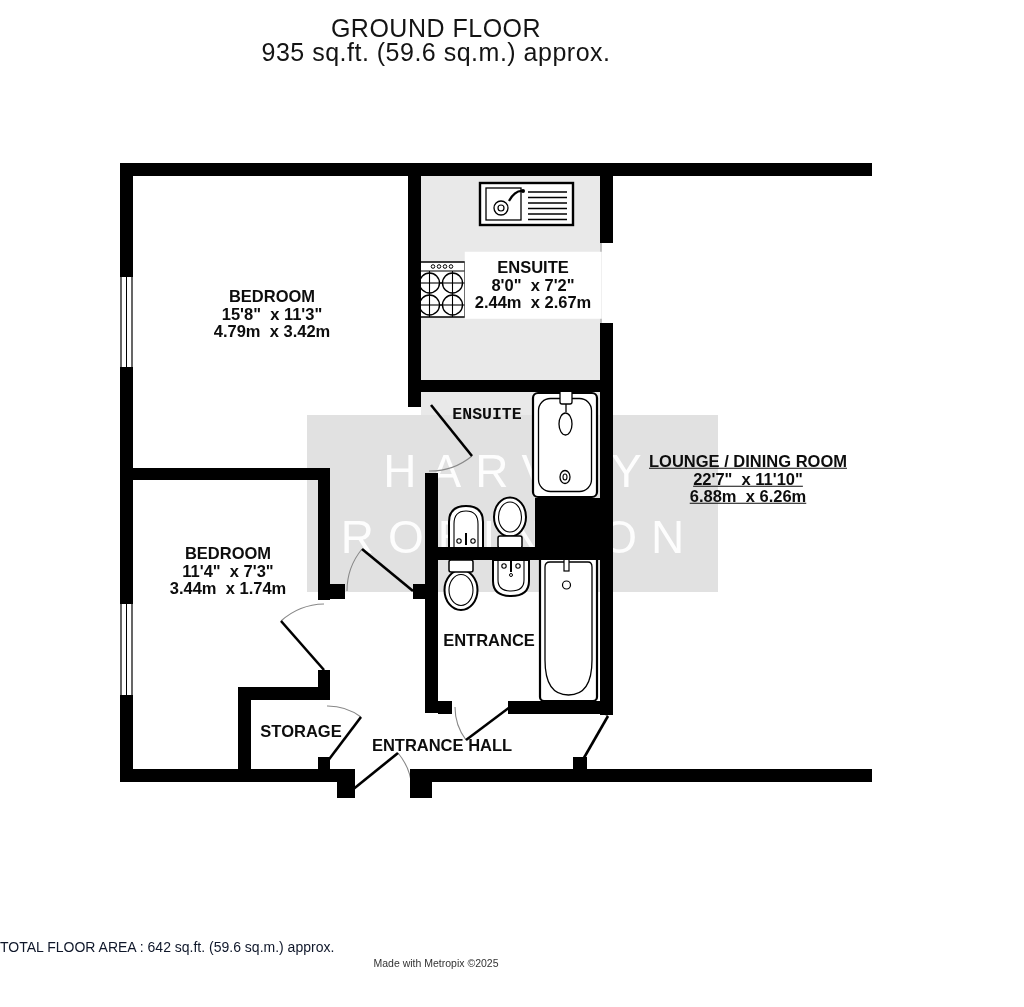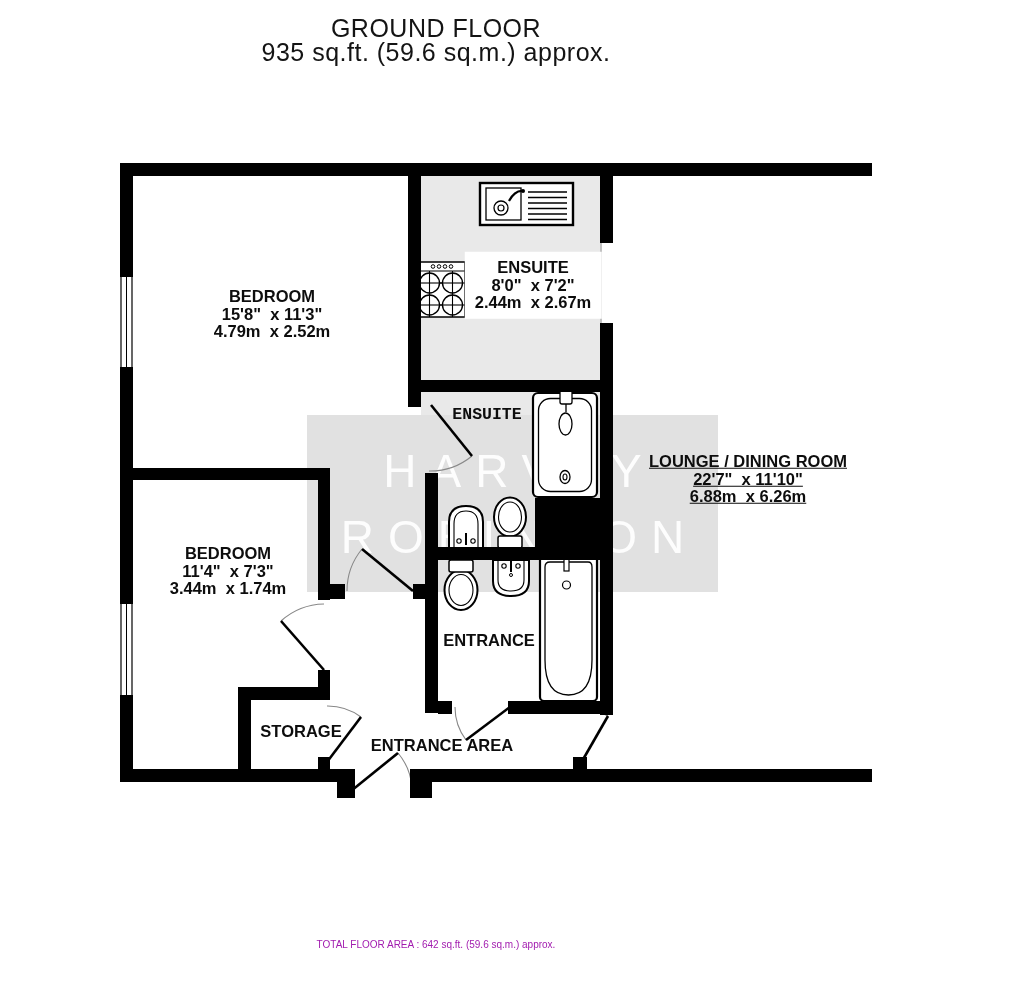--- a/index.html
+++ b/index.html
@@ -9,21 +9,21 @@
   .title-line{width:100%;text-align:center;font-size:25px;color:#141414;letter-spacing:0.5px;}
   .room-fill{position:absolute;background:#e9e9e9;}
   .wm-box{position:absolute;left:307px;top:415px;width:411px;height:177px;background:#e1e1e1;
           display:flex;flex-direction:column;justify-content:center;align-items:center;row-gap:20px;}
   .wm-line{font-size:46px;font-weight:400;color:rgba(255,255,255,0.92);
            letter-spacing:14px;padding-left:14px;white-space:pre;line-height:1;}
   .room-label{position:absolute;transform:translate(-50%,-50%);text-align:center;
               font-weight:bold;font-size:16.5px;line-height:17.5px;color:#0d0d0d;z-index:30;}
   .room-label span{display:block;white-space:pre;}
   .label-boxed{background:#ffffff;padding:7px 10px;}
-  .footer-1{width:100%;text-align:center;font-size:10px;color:#a21caf;}
+  .footer-1{width:100%;font-size:14px;color:#0f172a;}
   .footer-2{width:100%;text-align:center;font-size:10.5px;color:#333;}
   svg.plan-geo{position:absolute;left:0;top:0;z-index:20;}
 </style>
 </head>
 <body>
 
 <div class="page">
 
   <div class="abs title-line" style="top:14px;">GROUND FLOOR</div>
   <div class="abs title-line" style="top:38px;">935 sq.ft. (59.6 sq.m.) approx.</div>
@@ -205,21 +205,21 @@
       <line x1="327" y1="762" x2="361" y2="717"></line>
       <line x1="351" y1="791" x2="398" y2="753"></line>
       <line x1="510" y1="707" x2="466" y2="740"></line>
       <line x1="581" y1="763" x2="608" y2="716"></line>
     </g>
   </svg>
 
   <div class="room-label" style="left:272px;top:314px;">
     <span>BEDROOM</span>
     <span>15'8"  x 11'3"</span>
-    <span>4.79m  x 2.52m</span>
+    <span>4.79m  x 3.42m</span>
   </div>
 
   <div class="room-label label-boxed" style="left:533px;top:285px;">
     <span>ENSUITE</span>
     <span>8'0"  x 7'2"</span>
     <span>2.44m  x 2.67m</span>
   </div>
 
   <div class="room-label" style="left:487px;top:415px;font-family:Liberation Mono, monospace;">
     <span>ENSUITE</span>
@@ -239,18 +239,19 @@
 
   <div class="room-label" style="left:489px;top:641px;">
     <span>ENTRANCE</span>
   </div>
 
   <div class="room-label" style="left:276px;top:732px;margin-left:25px;">
     <span>STORAGE</span>
   </div>
 
   <div class="room-label" style="left:442px;top:746px;">
-    <span>ENTRANCE AREA</span>
+    <span>ENTRANCE HALL</span>
   </div>
 
   <div class="abs footer-1" style="top:939px;">TOTAL FLOOR AREA : 642 sq.ft. (59.6 sq.m.) approx.</div>
+  <div class="abs footer-2" style="top:957px;">Made with Metropix ©2025</div>
 
 </div>
 
 </body></html>

